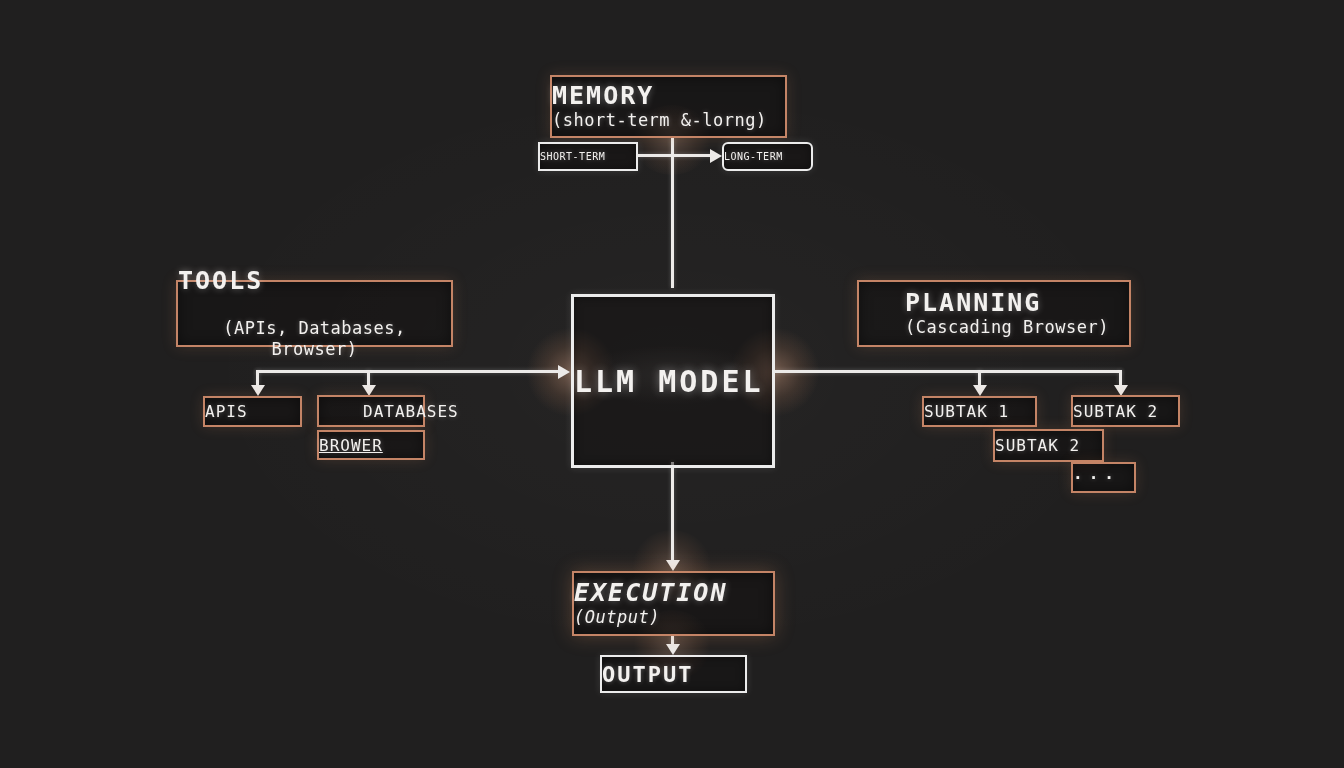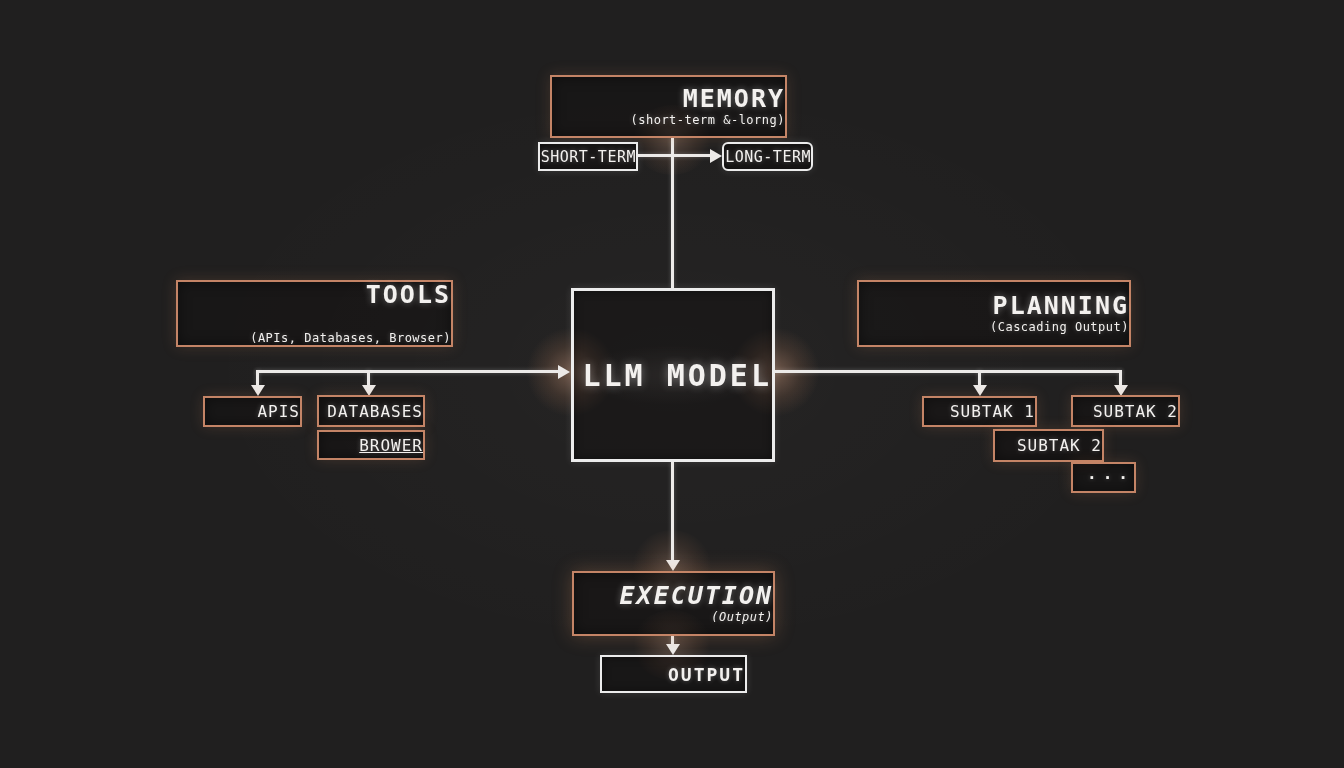--- a/index.html
+++ b/index.html
@@ -9,45 +9,45 @@
     width:1344px;height:768px;
     background:
       radial-gradient(ellipse 700px 420px at 50% 48%, rgba(255,248,242,0.025), rgba(0,0,0,0) 70%),
       #201f1f;
     overflow:hidden;
     font-family:"DejaVu Sans Mono","Liberation Mono",monospace;
     color:#f3f1ef;
   }
   .box{
     position:absolute;
-    display:flex;flex-direction:column;align-items:flex-end;justify-content:center;
+    display:flex;flex-direction:column;align-items:flex-start;justify-content:center;
     background:rgba(12,10,10,0.38);
     text-align:center;
   }
   .accent{
     border:2px solid #c48466;
     box-shadow:0 0 14px rgba(216,142,98,0.18), inset 0 0 14px rgba(0,0,0,0.45);
   }
   .white{
     border:2px solid #ececec;
     box-shadow:0 0 8px rgba(255,255,255,0.12), inset 0 0 10px rgba(0,0,0,0.4);
   }
   .title{
     font-size:25px;font-weight:bold;letter-spacing:2px;line-height:1.15;
     text-shadow:0 0 7px rgba(255,255,255,0.35);
   }
   .subtitle{
-    font-size:12px;letter-spacing:0.5px;line-height:1.25;
+    font-size:17px;letter-spacing:0.5px;line-height:1.25;
     text-shadow:0 0 5px rgba(255,255,255,0.3);
   }
   .label{
     font-size:16px;letter-spacing:1px;
     text-shadow:0 0 5px rgba(255,255,255,0.3);
   }
-  .label.small{font-size:15px;letter-spacing:0.5px;}
+  .label.small{font-size:10px;letter-spacing:0.5px;}
   .llm-label{
     font-size:30px;font-weight:bold;letter-spacing:3px;
     text-shadow:0 0 10px rgba(255,255,255,0.4);
   }
   .ellipsis-label{transform:translateY(-4px);font-weight:bold;letter-spacing:6px;}
   .hline,.vline{position:absolute;background:#eceae8;box-shadow:0 0 4px rgba(255,255,255,0.25);}
   .hline{height:3px;}
   .vline{width:3px;}
   .arrow{position:absolute;width:0;height:0;}
   .arrow.down{border-left:7px solid transparent;border-right:7px solid transparent;border-top:11px solid #eceae8;}
@@ -99,21 +99,21 @@
   </div>
 
   <div class="box white" style="left:538px;top:142px;width:100px;height:29px;">
     <div class="label small">SHORT-TERM</div>
   </div>
 
   <div class="box white" style="left:722px;top:142px;width:91px;height:29px;border-radius:6px;">
     <div class="label small">LONG-TERM</div>
   </div>
 
-  <div class="box white" style="left:571px;top:288px;width:204px;height:174px;border-width:3px;">
+  <div class="box white" style="left:571px;top:294px;width:204px;height:174px;border-width:3px;">
     <div class="llm-label">LLM MODEL</div>
   </div>
 
   <div class="box accent" style="left:176px;top:280px;width:277px;height:67px;gap:22px;">
     <div class="title">TOOLS</div>
     <div class="subtitle">(APIs, Databases, Browser)</div>
   </div>
 
   <div class="box accent" style="left:203px;top:396px;width:99px;height:31px;">
     <div class="label">APIS</div>
@@ -122,21 +122,21 @@
   <div class="box accent" style="left:317px;top:395px;width:108px;height:32px;padding-left:44px;">
     <div class="label">DATABASES</div>
   </div>
 
   <div class="box accent" style="left:317px;top:430px;width:108px;height:30px;text-decoration:underline;">
     <div class="label">BROWER</div>
   </div>
 
   <div class="box accent" style="left:857px;top:280px;width:274px;height:67px;padding-left:46px;">
     <div class="title">PLANNING</div>
-    <div class="subtitle">(Cascading Output)</div>
+    <div class="subtitle">(Cascading Browser)</div>
   </div>
 
   <div class="box accent" style="left:922px;top:396px;width:115px;height:31px;">
     <div class="label">SUBTAK 1</div>
   </div>
 
   <div class="box accent" style="left:1071px;top:395px;width:109px;height:32px;">
     <div class="label">SUBTAK 2</div>
   </div>
 
@@ -147,16 +147,16 @@
   <div class="box accent" style="left:1071px;top:462px;width:65px;height:31px;">
     <div class="label ellipsis-label">...</div>
   </div>
 
   <div class="box accent" style="left:572px;top:571px;width:203px;height:65px;box-shadow:0 0 18px rgba(220,148,102,0.28), inset 0 0 14px rgba(0,0,0,0.45);font-style:italic;">
     <div class="title">EXECUTION</div>
     <div class="subtitle">(Output)</div>
   </div>
 
   <div class="box white" style="left:600px;top:655px;width:147px;height:38px;">
-    <div class="label" style="font-size:18px;font-weight:bold;letter-spacing:2px;">OUTPUT</div>
+    <div class="label" style="font-size:22px;font-weight:bold;letter-spacing:2px;">OUTPUT</div>
   </div>
 
 </div>
 
 </body></html>

